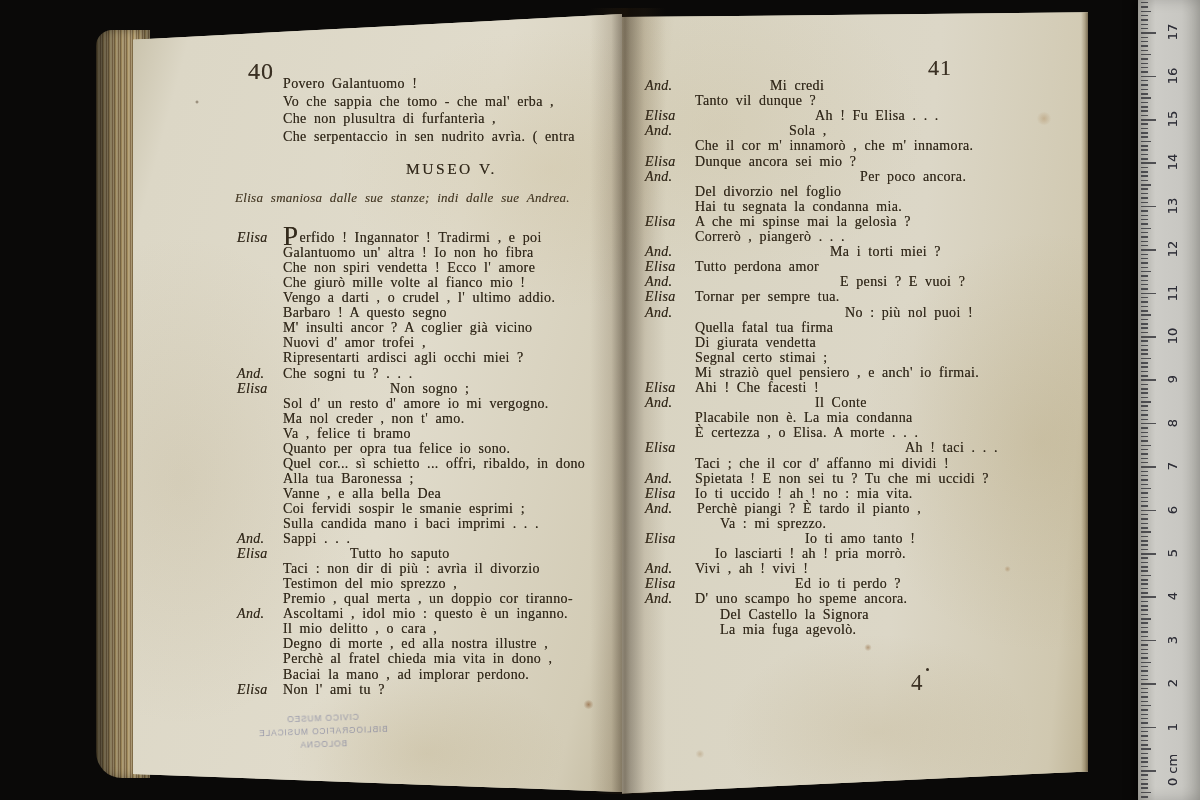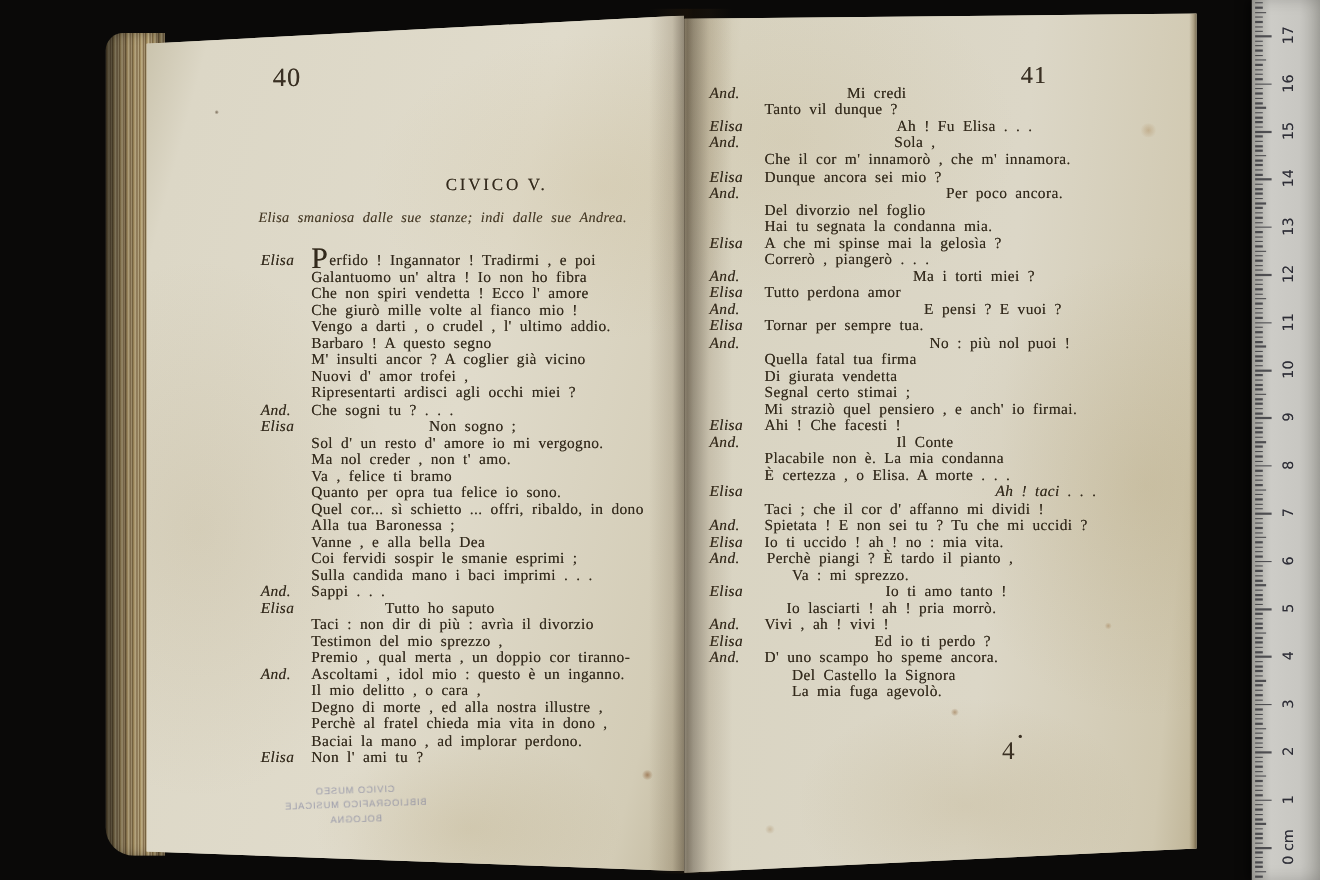--- a/index.html
+++ b/index.html
@@ -86,22 +86,28 @@
 </head>
 <body>
 
 <div class="stage">
 
   <div class="fore-edge"></div>
 
   <div class="page-left">
     <div class="pageno" style="left:115px;top:44px;">40</div>
 
-
-    <div class="scena">CIVICO V.</div>
+    <div class="openblock ptext" id="opening-lines">
+        <div class="oline">Povero Galantuomo !</div>
+        <div class="oline">Vo che sappia che tomo - che mal' erba ,</div>
+        <div class="oline">Che non plusultra di furfanterìa ,</div>
+        <div class="oline">Che serpentaccio in sen nudrito avrìa. ( entra</div>
+      </div>
+
+    <div class="scena">MUSEO V.</div>
 
     <div class="stagedir">Elisa smaniosa dalle sue stanze; indi dalle sue Andrea.</div>
 
     <div class="dialogue dlg-left ptext" id="left-dialogue" style="left:150px;top:216px;">
         <div class="dline" style="top: 0px;"><span class="speaker">Elisa</span><span><span class="dropcap">P</span>erfido ! Ingannator ! Tradirmi , e poi</span></div>
         <div class="dline" style="top: 15.1px;"><span>Galantuomo un' altra ! Io non ho fibra</span></div>
         <div class="dline" style="top: 30.1px;"><span>Che non spiri vendetta ! Ecco l' amore</span></div>
         <div class="dline" style="top: 45.2px;"><span>Che giurò mille volte al fianco mio !</span></div>
         <div class="dline" style="top: 60.2px;"><span>Vengo a darti , o crudel , l' ultimo addio.</span></div>
         <div class="dline" style="top: 75.3px;"><span>Barbaro ! A questo segno</span></div>
@@ -139,42 +145,42 @@
       </div>
   </div>
 
   <div class="page-right">
     <div class="pageno" style="left:306px;top:45px;font-size:22px;">41</div>
 
     <div class="dialogue dlg-right ptext" id="right-dialogue" style="left:73px;top:68px;">
         <div class="dline" style="top: 0px;"><span class="speaker">And.</span><span style="margin-left: 75px;">Mi credi</span></div>
         <div class="dline" style="top: 15.1px;"><span>Tanto vil dunque ?</span></div>
         <div class="dline" style="top: 30.2px;"><span class="speaker">Elisa</span><span style="margin-left: 120px;">Ah ! Fu Elisa . . .</span></div>
-        <div class="dline" style="top: 45.3px;"><span class="speaker">And.</span><span style="margin-left: 118px;">Sola ,</span></div>
+        <div class="dline" style="top: 45.3px;"><span class="speaker">And.</span><span style="margin-left: 94px;">Sola ,</span></div>
         <div class="dline" style="top: 60.4px;"><span>Che il cor m' innamorò , che m' innamora.</span></div>
         <div class="dline" style="top: 75.5px;"><span class="speaker">Elisa</span><span>Dunque ancora sei mio ?</span></div>
         <div class="dline" style="top: 90.6px;"><span class="speaker">And.</span><span style="margin-left: 165px;">Per poco ancora.</span></div>
         <div class="dline" style="top: 105.7px;"><span>Del divorzio nel foglio</span></div>
         <div class="dline" style="top: 120.8px;"><span>Hai tu segnata la condanna mia.</span></div>
         <div class="dline" style="top: 135.9px;"><span class="speaker">Elisa</span><span>A che mi spinse mai la gelosìa ?</span></div>
         <div class="dline" style="top: 151px;"><span>Correrò , piangerò . . .</span></div>
         <div class="dline" style="top: 166.1px;"><span class="speaker">And.</span><span style="margin-left: 135px;">Ma i torti miei ?</span></div>
         <div class="dline" style="top: 181.2px;"><span class="speaker">Elisa</span><span>Tutto perdona amor</span></div>
         <div class="dline" style="top: 196.3px;"><span class="speaker">And.</span><span style="margin-left: 145px;">E pensi ? E vuoi ?</span></div>
         <div class="dline" style="top: 211.4px;"><span class="speaker">Elisa</span><span>Tornar per sempre tua.</span></div>
         <div class="dline" style="top: 226.5px;"><span class="speaker">And.</span><span style="margin-left: 150px;">No : più nol puoi !</span></div>
         <div class="dline" style="top: 241.6px;"><span>Quella fatal tua firma</span></div>
         <div class="dline" style="top: 256.7px;"><span>Di giurata vendetta</span></div>
         <div class="dline" style="top: 271.8px;"><span>Segnal certo stimai ;</span></div>
         <div class="dline" style="top: 286.9px;"><span>Mi straziò quel pensiero , e anch' io firmai.</span></div>
         <div class="dline" style="top: 302px;"><span class="speaker">Elisa</span><span>Ahi ! Che facesti !</span></div>
         <div class="dline" style="top: 317.1px;"><span class="speaker">And.</span><span style="margin-left: 120px;">Il Conte</span></div>
         <div class="dline" style="top: 332.2px;"><span>Placabile non è. La mia condanna</span></div>
         <div class="dline" style="top: 347.3px;"><span>È certezza , o Elisa. A morte . . .</span></div>
-        <div class="dline" style="top: 362.4px;"><span class="speaker">Elisa</span><span style="margin-left: 210px; font-style: italic;">Ah ! taci . . .</span></div>
+        <div class="dline" style="top: 362.4px;"><span class="speaker">Elisa</span><span style="margin-left: 210px;">Ah ! taci . . .</span></div>
         <div class="dline" style="top: 377.5px;"><span>Taci ; che il cor d' affanno mi dividi !</span></div>
         <div class="dline" style="top: 392.6px;"><span class="speaker">And.</span><span>Spietata ! E non sei tu ? Tu che mi uccidi ?</span></div>
         <div class="dline" style="top: 407.7px;"><span class="speaker">Elisa</span><span>Io ti uccido ! ah ! no : mia vita.</span></div>
         <div class="dline" style="top: 422.8px;"><span class="speaker">And.</span><span style="margin-left: 2px;">Perchè piangi ? È tardo il pianto ,</span></div>
         <div class="dline" style="top: 437.9px;"><span style="margin-left: 25px;">Va : mi sprezzo.</span></div>
         <div class="dline" style="top: 453px;"><span class="speaker">Elisa</span><span style="margin-left: 110px;">Io ti amo tanto !</span></div>
         <div class="dline" style="top: 468.1px;"><span style="margin-left: 20px;">Io lasciarti ! ah ! pria morrò.</span></div>
         <div class="dline" style="top: 483.2px;"><span class="speaker">And.</span><span>Vivi , ah ! vivi !</span></div>
         <div class="dline" style="top: 498.3px;"><span class="speaker">Elisa</span><span style="margin-left: 100px;">Ed io ti perdo ?</span></div>
         <div class="dline" style="top: 513.4px;"><span class="speaker">And.</span><span>D' uno scampo ho speme ancora.</span></div>

